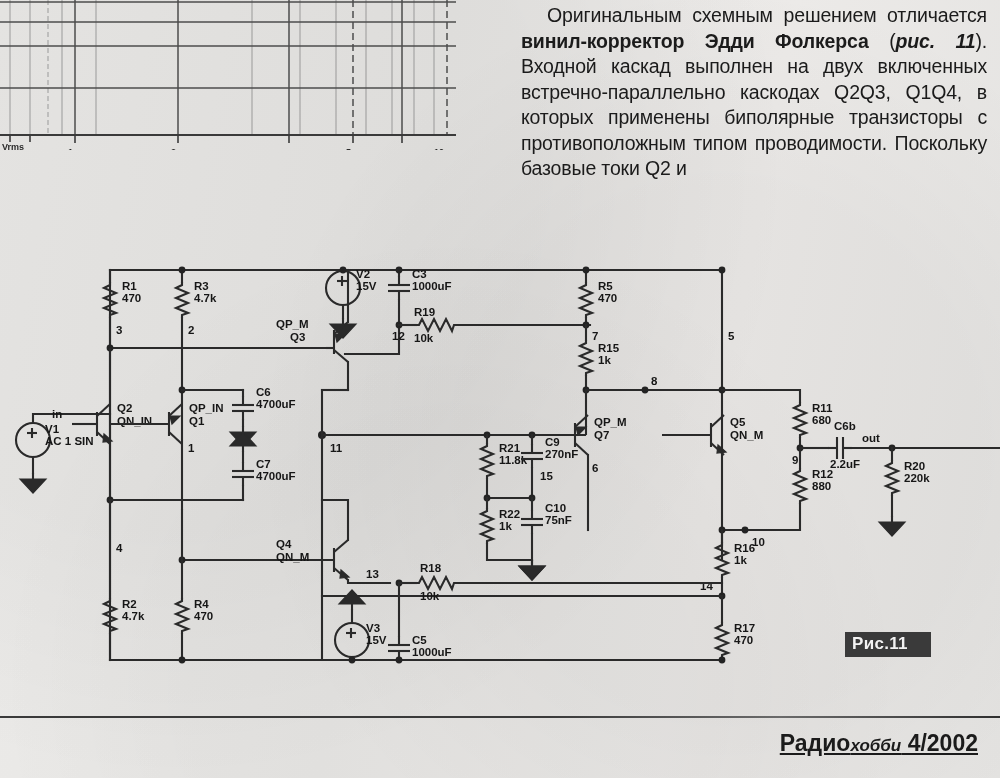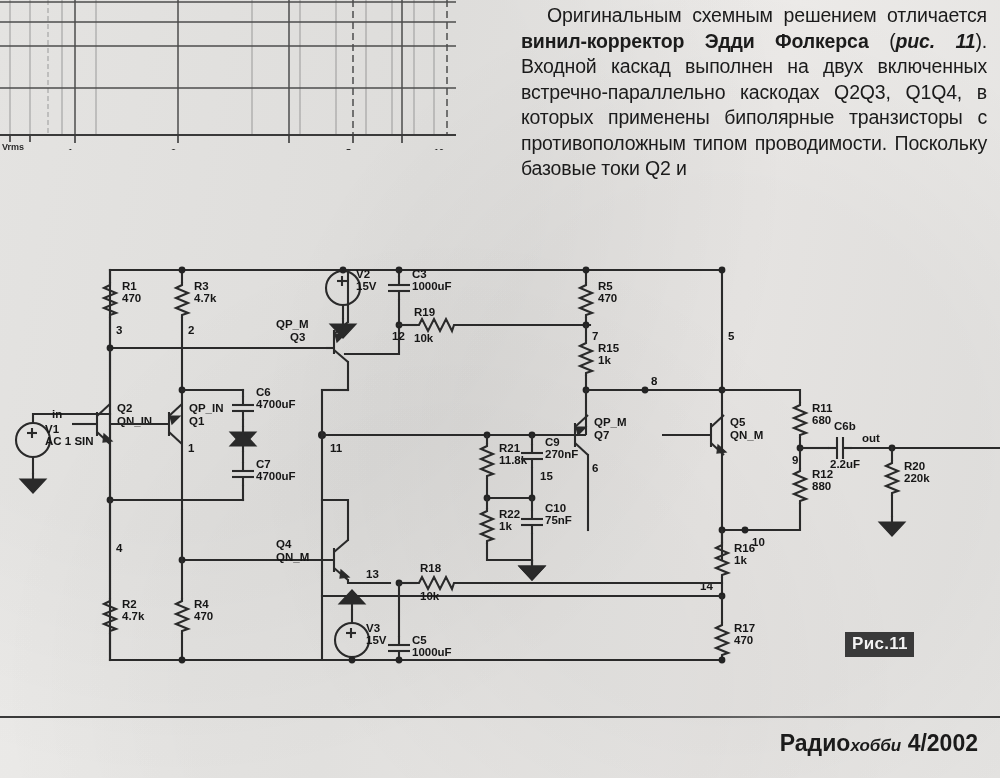--- a/index.html
+++ b/index.html
@@ -48,32 +48,32 @@
   .wire{stroke:#2a2a2a;stroke-width:2.1;fill:none;stroke-linecap:square;}
   .dot{fill:#232323;}
   .sym{stroke:#2a2a2a;stroke-width:2.1;fill:none;}
   .symfill{fill:#2a2a2a;stroke:#2a2a2a;stroke-width:1.2;}
 
   
   #fig-caption{
     position:absolute;left:845px;top:632px;
     background:#3a3a3a;color:#f2f2f2;
     font:bold 17px "Liberation Sans",sans-serif;
-    padding:2px 6px 3px 7px;
+    padding:2px 23px 3px 7px;
     letter-spacing:0.3px;
   }
 
   
   #footer-rule{
     position:absolute;left:0;top:716px;width:1000px;height:2px;
     background:linear-gradient(90deg,#3a3a3a 0%,#3a3a3a 55%,#6a6a6a 78%,#2f2f2f 100%);
   }
   #footer{
     position:absolute;right:22px;top:730px;
-    font-size:23px;color:#1b1b1b;white-space:nowrap;
+    font-size:23px;color:#1b1b1b;white-space:nowrap;text-decoration:underline;
   }
   #footer .mag{font-weight:bold;}
   #footer .sub{font-style:italic;font-weight:bold;font-size:17px;}
   #footer .iss{font-weight:bold;}
 </style>
 </head>
 <body>
 
 <div class="grain"></div>
 

